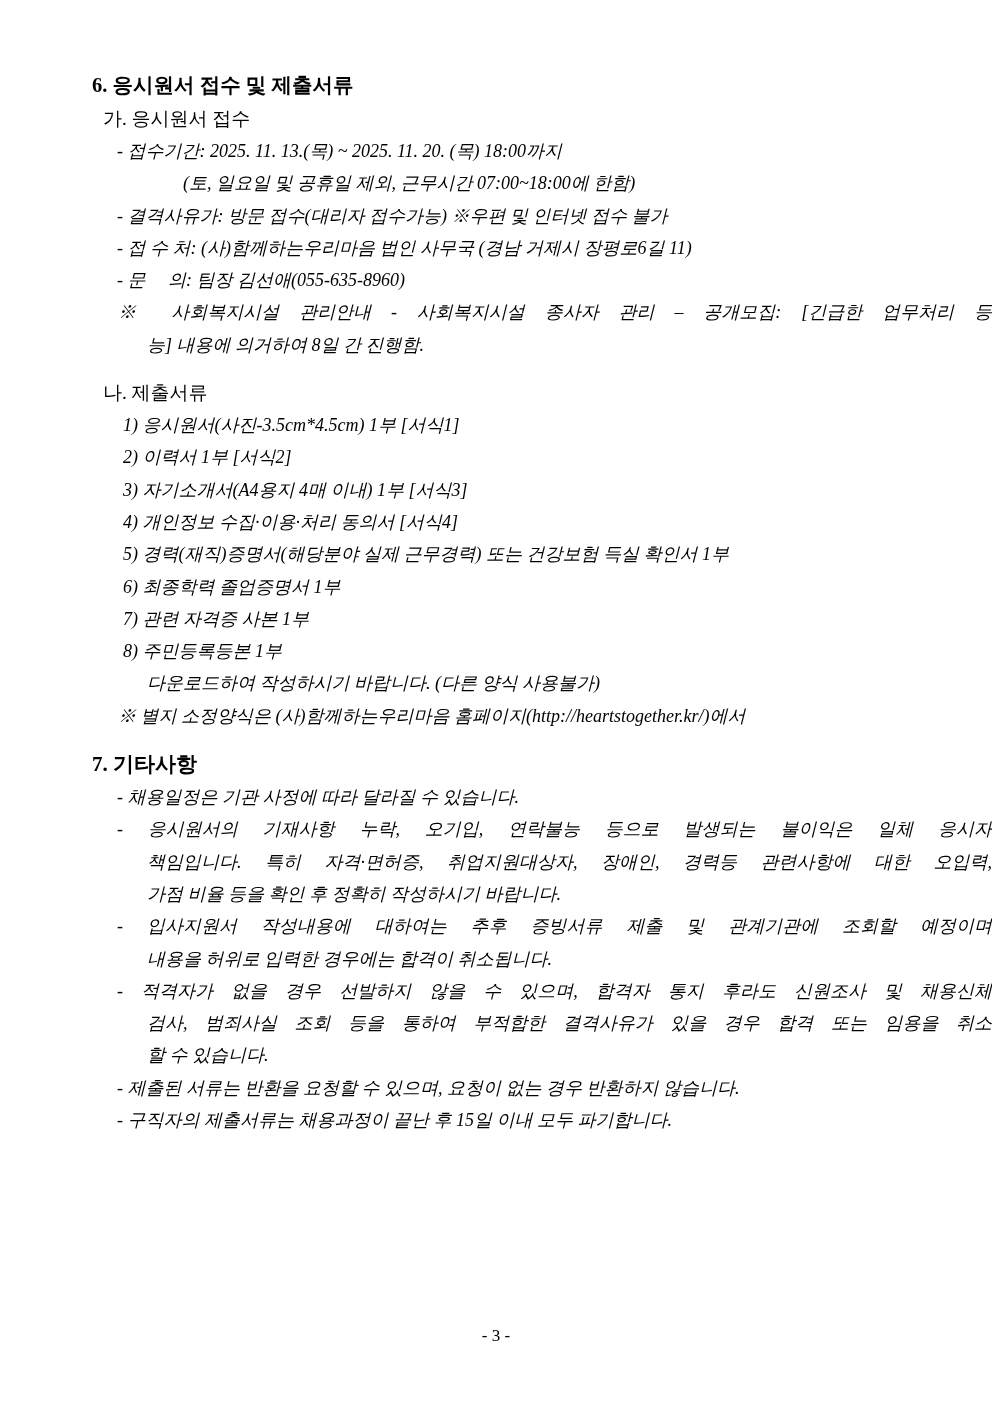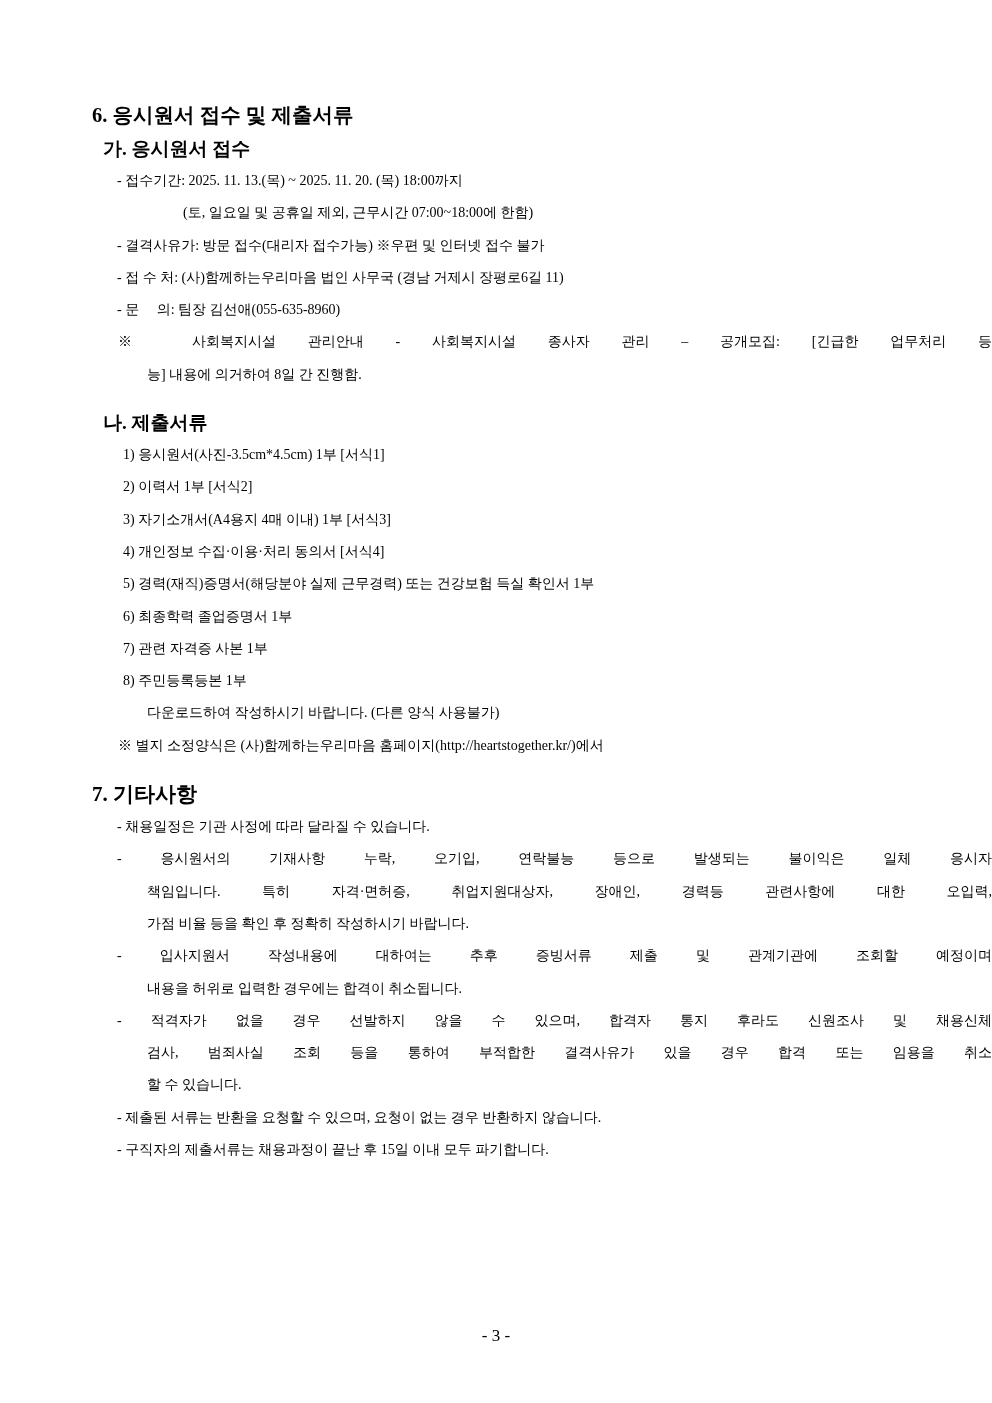--- a/index.html
+++ b/index.html
@@ -10,38 +10,39 @@
   .page {
     position: relative;
     width: 992px;
     height: 1403px;
     background: #ffffff;
     color: #000000;
     font-family: "Liberation Serif", "DejaVu Serif", serif;
     overflow: hidden;
   }
   .content {
-    padding-top: 99px;
+    padding-top: 69px;
   }
   .line {
-    font-size: 14px;
+    font-size: 18px;
     line-height: 32.3px;
     white-space: nowrap;
+    font-style: italic;
   }
   .h1 {
     font-size: 20.5px;
     font-weight: bold;
     line-height: 33px;
     margin-left: 92px;
     white-space: nowrap;
   }
   .h1.mt { margin-top: 16px; font-size: 21px; }
   .h2 {
     font-size: 19px;
-    font-weight: bold;
+    font-weight: normal;
     line-height: 33px;
     margin-left: 103px;
     white-space: nowrap;
   }
   .h2.gap { margin-top: 15px; }
   .dash  { margin-left: 117px; }
   .cont  { margin-left: 147px; }
   .paren { margin-left: 183px; }
   .note  { margin-left: 118px; }
   .num   { margin-left: 123px; }

